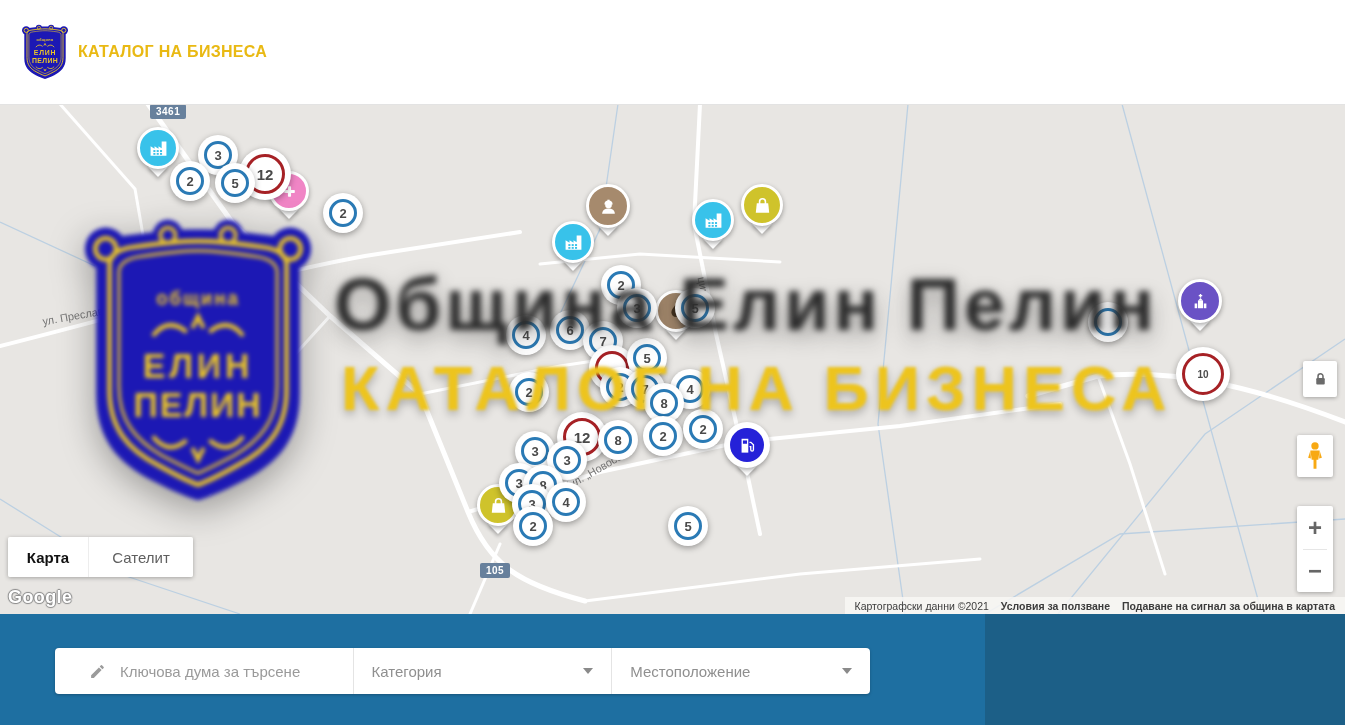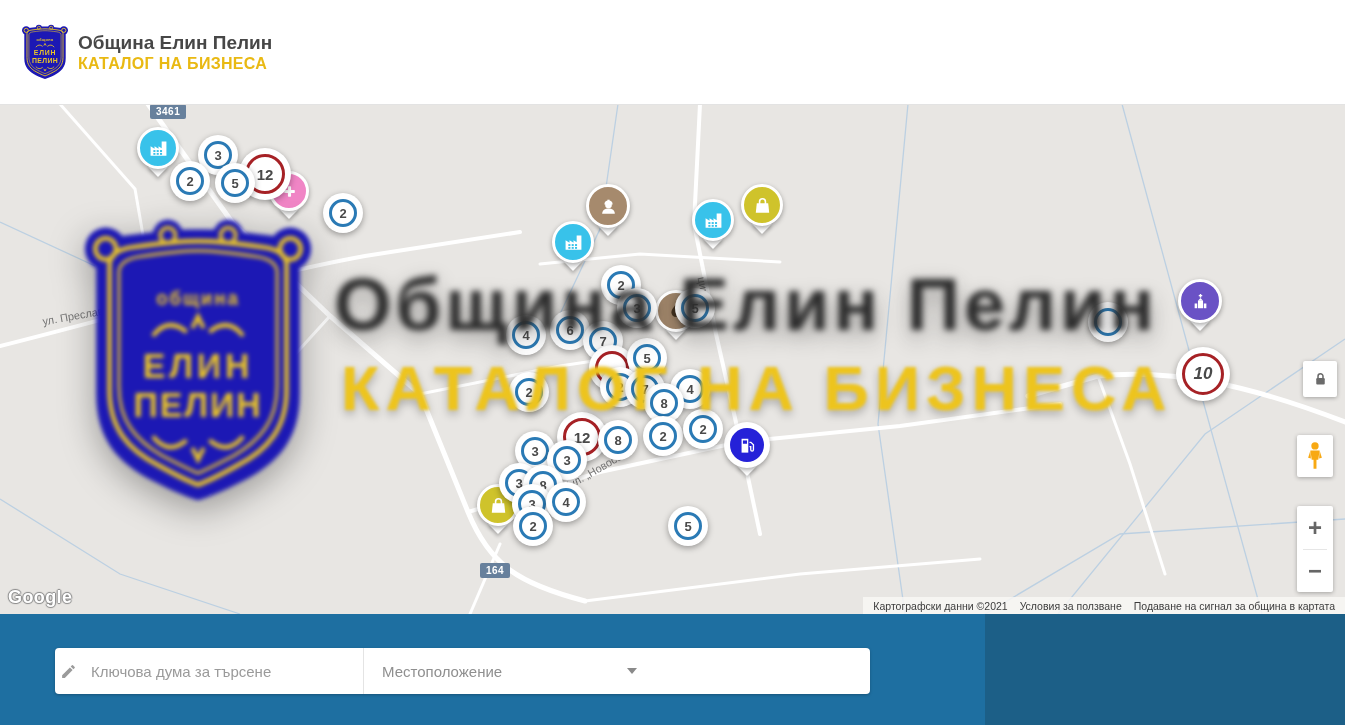--- a/index.html
+++ b/index.html
@@ -36,35 +36,35 @@
 
   
   .map-tabs{position:absolute;left:8px;top:433px;z-index:8;display:flex;box-shadow:0 1px 4px rgba(0,0,0,.3);border-radius:2px;overflow:hidden;}
   .map-tab{background:#fff;height:40px;display:flex;align-items:center;justify-content:center;font-size:15px;cursor:pointer;}
   .map-tab.active{width:80px;font-weight:700;color:#111;}
   .map-tab.inactive{width:104px;color:#5f5f5f;border-left:1px solid #ededed;}
   .google-logo{position:absolute;left:8px;top:483px;z-index:8;font-size:18px;font-weight:700;color:#fff;letter-spacing:.4px;cursor:pointer;
     text-shadow:0 1px 1px #8a8a8a,1px 0 1px #8a8a8a,-1px 0 1px #8a8a8a,0 -1px 1px #8a8a8a;}
   .attribution{position:absolute;right:0;bottom:0;z-index:8;height:17px;display:flex;align-items:center;gap:0;background:rgba(248,247,245,.85);font-size:10.5px;color:#3c3c3c;padding:0 4px;}
   .attribution span{padding:0 6px;white-space:nowrap;}
-  .attribution .link{cursor:pointer;}
+  .attribution .link{cursor:pointer;font-weight:bold;}
 
   .ctl{position:absolute;background:#fff;box-shadow:0 1px 4px rgba(0,0,0,.3);border-radius:2px;z-index:8;display:flex;align-items:center;justify-content:center;cursor:pointer;}
   .ctl-lock{left:1303px;top:257px;width:34px;height:36px;}
   .ctl-pegman{left:1297px;top:331px;width:36px;height:42px;}
   .ctl-zoom{left:1297px;top:402px;width:36px;height:86px;flex-direction:column;}
   .zoom-btn{width:36px;height:42px;display:flex;align-items:center;justify-content:center;font-size:24px;font-weight:700;color:#666;cursor:pointer;}
   .zoom-sep{width:24px;height:1px;background:#e6e6e6;}
 
   
   .searchbar{position:absolute;left:0;top:614px;width:1345px;height:111px;background:#1e6fa1;z-index:40;}
   .searchbar .dark{position:absolute;left:985px;top:0;width:360px;height:111px;background:#1c5f87;}
   .search-form{position:absolute;left:55px;top:34px;width:815px;height:46px;background:#fff;border-radius:4px;box-shadow:0 1px 3px rgba(0,0,0,.25);display:flex;align-items:stretch;}
   .sf-field{display:flex;align-items:center;position:relative;}
-  .sf-keyword{width:303px;border-right:1px solid #e4e4e4;padding-left:5px;gap:12px;}
+  .sf-keyword{width:303px;border-right:1px solid #e4e4e4;padding-left:34px;gap:12px;}
   .sf-keyword input{border:none;outline:none;font-size:15px;color:#555;width:230px;font-family:"Liberation Sans",sans-serif;}
   .sf-keyword input::placeholder{color:#9a9a9a;}
   .sf-select{width:255px;border-right:1px solid #e4e4e4;padding:0 18px;font-size:15px;color:#8f8f8f;cursor:pointer;justify-content:space-between;}
   .sf-select:last-child{border-right:none;}
   .caret{width:0;height:0;border-left:5px solid transparent;border-right:5px solid transparent;border-top:6px solid #8a8a8a;}
 </style>
 </head>
 <body>
 
 <div class="header">
@@ -87,21 +87,20 @@
       <path d="M36 62 Q44 52 54 60 M84 62 Q76 52 66 60 M57 58 L60 52 L63 58" stroke-width="2.2"></path>
       <path d="M36 114 Q44 124 54 116 M84 114 Q76 124 66 116 M57 120 L60 126 L63 120" stroke-width="2.2"></path>
     </g>
     <g fill="#e9c428" font-family="Liberation Sans, sans-serif" font-weight="bold" text-anchor="middle">
       <text x="60" y="46" font-size="10" letter-spacing="1">община</text>
       <text x="60" y="84" font-size="18" letter-spacing="2">ЕЛИН</text>
       <text x="60" y="104" font-size="18" letter-spacing="1">ПЕЛИН</text>
     </g>
   </svg></span>
     <span>
-      <div class="logo-title">Община Елин Пелин</div>
       <div class="logo-subtitle">КАТАЛОГ НА БИЗНЕСА</div>
     </span>
   </div>
 </div>
 
 <div class="map">
   <svg class="roads" width="1345" height="510" viewBox="0 0 1345 510">
 
     <g stroke="#bcd0e2" stroke-width="1.3" fill="none">
       <path d="M618 0 L600 125 L560 210"></path>
@@ -126,21 +125,21 @@
       <path d="M420 290 L560 262 L640 250" stroke-width="3"></path>
       <path d="M500 440 L470 510" stroke-width="3"></path>
       <path d="M585 497 L800 470 L980 455" stroke-width="3"></path>
     </g>
   </svg>
 
   <div class="street-label" style="left:42px;top:206px;transform:rotate(-10deg);">ул. Преслав</div>
   <div class="street-label" style="left:560px;top:360px;transform:rotate(-30deg);">бул. „Новосел</div>
   <div class="street-label" style="left:694px;top:176px;transform:rotate(78deg);">ции</div>
   <div class="road-badge" style="left:150px;top:0px;">3461</div>
-  <div class="road-badge" style="left:480px;top:459px;">164</div>
+  <div class="road-badge" style="left:480px;top:459px;">105</div>
 
   <div class="markers" id="markers-layer">
       <div class="pin" style="left: 137px; top: 23px;">
         <div class="tail"></div>
         <div class="disc" style="width:36px;height:36px;background:#38c2ea;">
                  <span style="display:flex;">
             <svg width="19" height="19" viewBox="0 0 24 24">
               <path fill="#fff" d="M2 21V9l5 3.4V9l5 3.4V9l4 2.8V3h6v18z"></path>
               <g fill="#38c2ea">
                 <rect x="5.5" y="14" width="2.6" height="2.4"></rect>
@@ -360,21 +359,21 @@
       <div class="cluster" style="left: 546px; top: 378px; width: 40px; height: 40px;">
         <div class="ring" style="width: 22px; height: 22px; border: 3.5px solid rgb(42, 122, 181); font-size: 13px;">4</div>
       </div>
       <div class="cluster" style="left: 513px; top: 402px; width: 40px; height: 40px;">
         <div class="ring" style="width: 22px; height: 22px; border: 3.5px solid rgb(42, 122, 181); font-size: 13px;">2</div>
       </div>
       <div class="cluster" style="left: 668px; top: 402px; width: 40px; height: 40px;">
         <div class="ring" style="width: 22px; height: 22px; border: 3.5px solid rgb(42, 122, 181); font-size: 13px;">5</div>
       </div>
       <div class="cluster" style="left: 1176px; top: 243px; width: 54px; height: 54px;">
-        <div class="ring" style="width: 36px; height: 36px; border: 3.5px solid rgb(166, 33, 37); font-size: 17px; font-style: italic;">10</div>
+        <div class="ring" style="width: 36px; height: 36px; border: 3.5px solid rgb(166, 33, 37); font-size: 10px;">10</div>
       </div>
     </div>
 
   <div class="wm-emblem" id="wm-emblem"><svg width="100%" height="100%" viewBox="0 0 120 150" preserveAspectRatio="none" xmlns="http://www.w3.org/2000/svg">
     <g fill="#1c18b4">
       <circle cx="11" cy="17" r="11"></circle>
           <circle cx="109" cy="17" r="11"></circle>
       <circle cx="44" cy="10" r="8"></circle>
           <circle cx="76" cy="10" r="8"></circle>
       <path d="M6 22 C6 15 13 11 23 10 C39 8 49 7 60 7 C71 7 81 8 97 10 C107 11 114 15 114 22 L114 92 C114 116 102 128 84 137 C72 143 64 146 60 147 C56 146 48 143 36 137 C18 128 6 116 6 92 Z"></path>
@@ -391,20 +390,24 @@
     </g>
     <g fill="#e9c428" font-family="Liberation Sans, sans-serif" font-weight="bold" text-anchor="middle">
       <text x="60" y="46" font-size="10" letter-spacing="1">община</text>
       <text x="60" y="84" font-size="18" letter-spacing="2">ЕЛИН</text>
       <text x="60" y="104" font-size="18" letter-spacing="1">ПЕЛИН</text>
     </g>
   </svg></div>
   <div class="wm-title">Община Елин Пелин</div>
   <div class="wm-subtitle">КАТАЛОГ НА БИЗНЕСА</div>
 
+  <div class="map-tabs">
+    <div class="map-tab active">Карта</div>
+    <div class="map-tab inactive">Сателит</div>
+  </div>
   <div class="google-logo">Google</div>
   <div class="attribution">
     <span>Картографски данни ©2021</span>
     <span class="link">Условия за ползване</span>
     <span class="link">Подаване на сигнал за община в картата</span>
   </div>
 
   <div class="ctl ctl-lock">
     <svg width="17" height="17" viewBox="0 0 24 24">
       <path d="M8.5 10V7.5a3.5 3.5 0 0 1 7 0V10" fill="none" stroke="#6b6b6b" stroke-width="2.2"></path>
@@ -430,18 +433,22 @@
   <div class="dark"></div>
 
   <div class="search-form">
     <div class="sf-field sf-keyword">
       <svg width="17" height="17" viewBox="0 0 24 24" fill="#9b9b9b">
         <path d="M3 17.2V21h3.8L17.8 10 14 6.2 3 17.2zM20.7 7.1a1 1 0 0 0 0-1.4L18.3 3.3a1 1 0 0 0-1.4 0l-1.8 1.8 3.8 3.8 1.8-1.8z"></path>
       </svg>
       <input type="text" placeholder="Ключова дума за търсене" style="">
     </div>
     <div class="sf-field sf-select">
+      <span>Категория</span>
+      <span class="caret"></span>
+    </div>
+    <div class="sf-field sf-select">
       <span>Местоположение</span>
       <span class="caret"></span>
     </div>
   </div>
 
 </div>
 
 </body></html>

